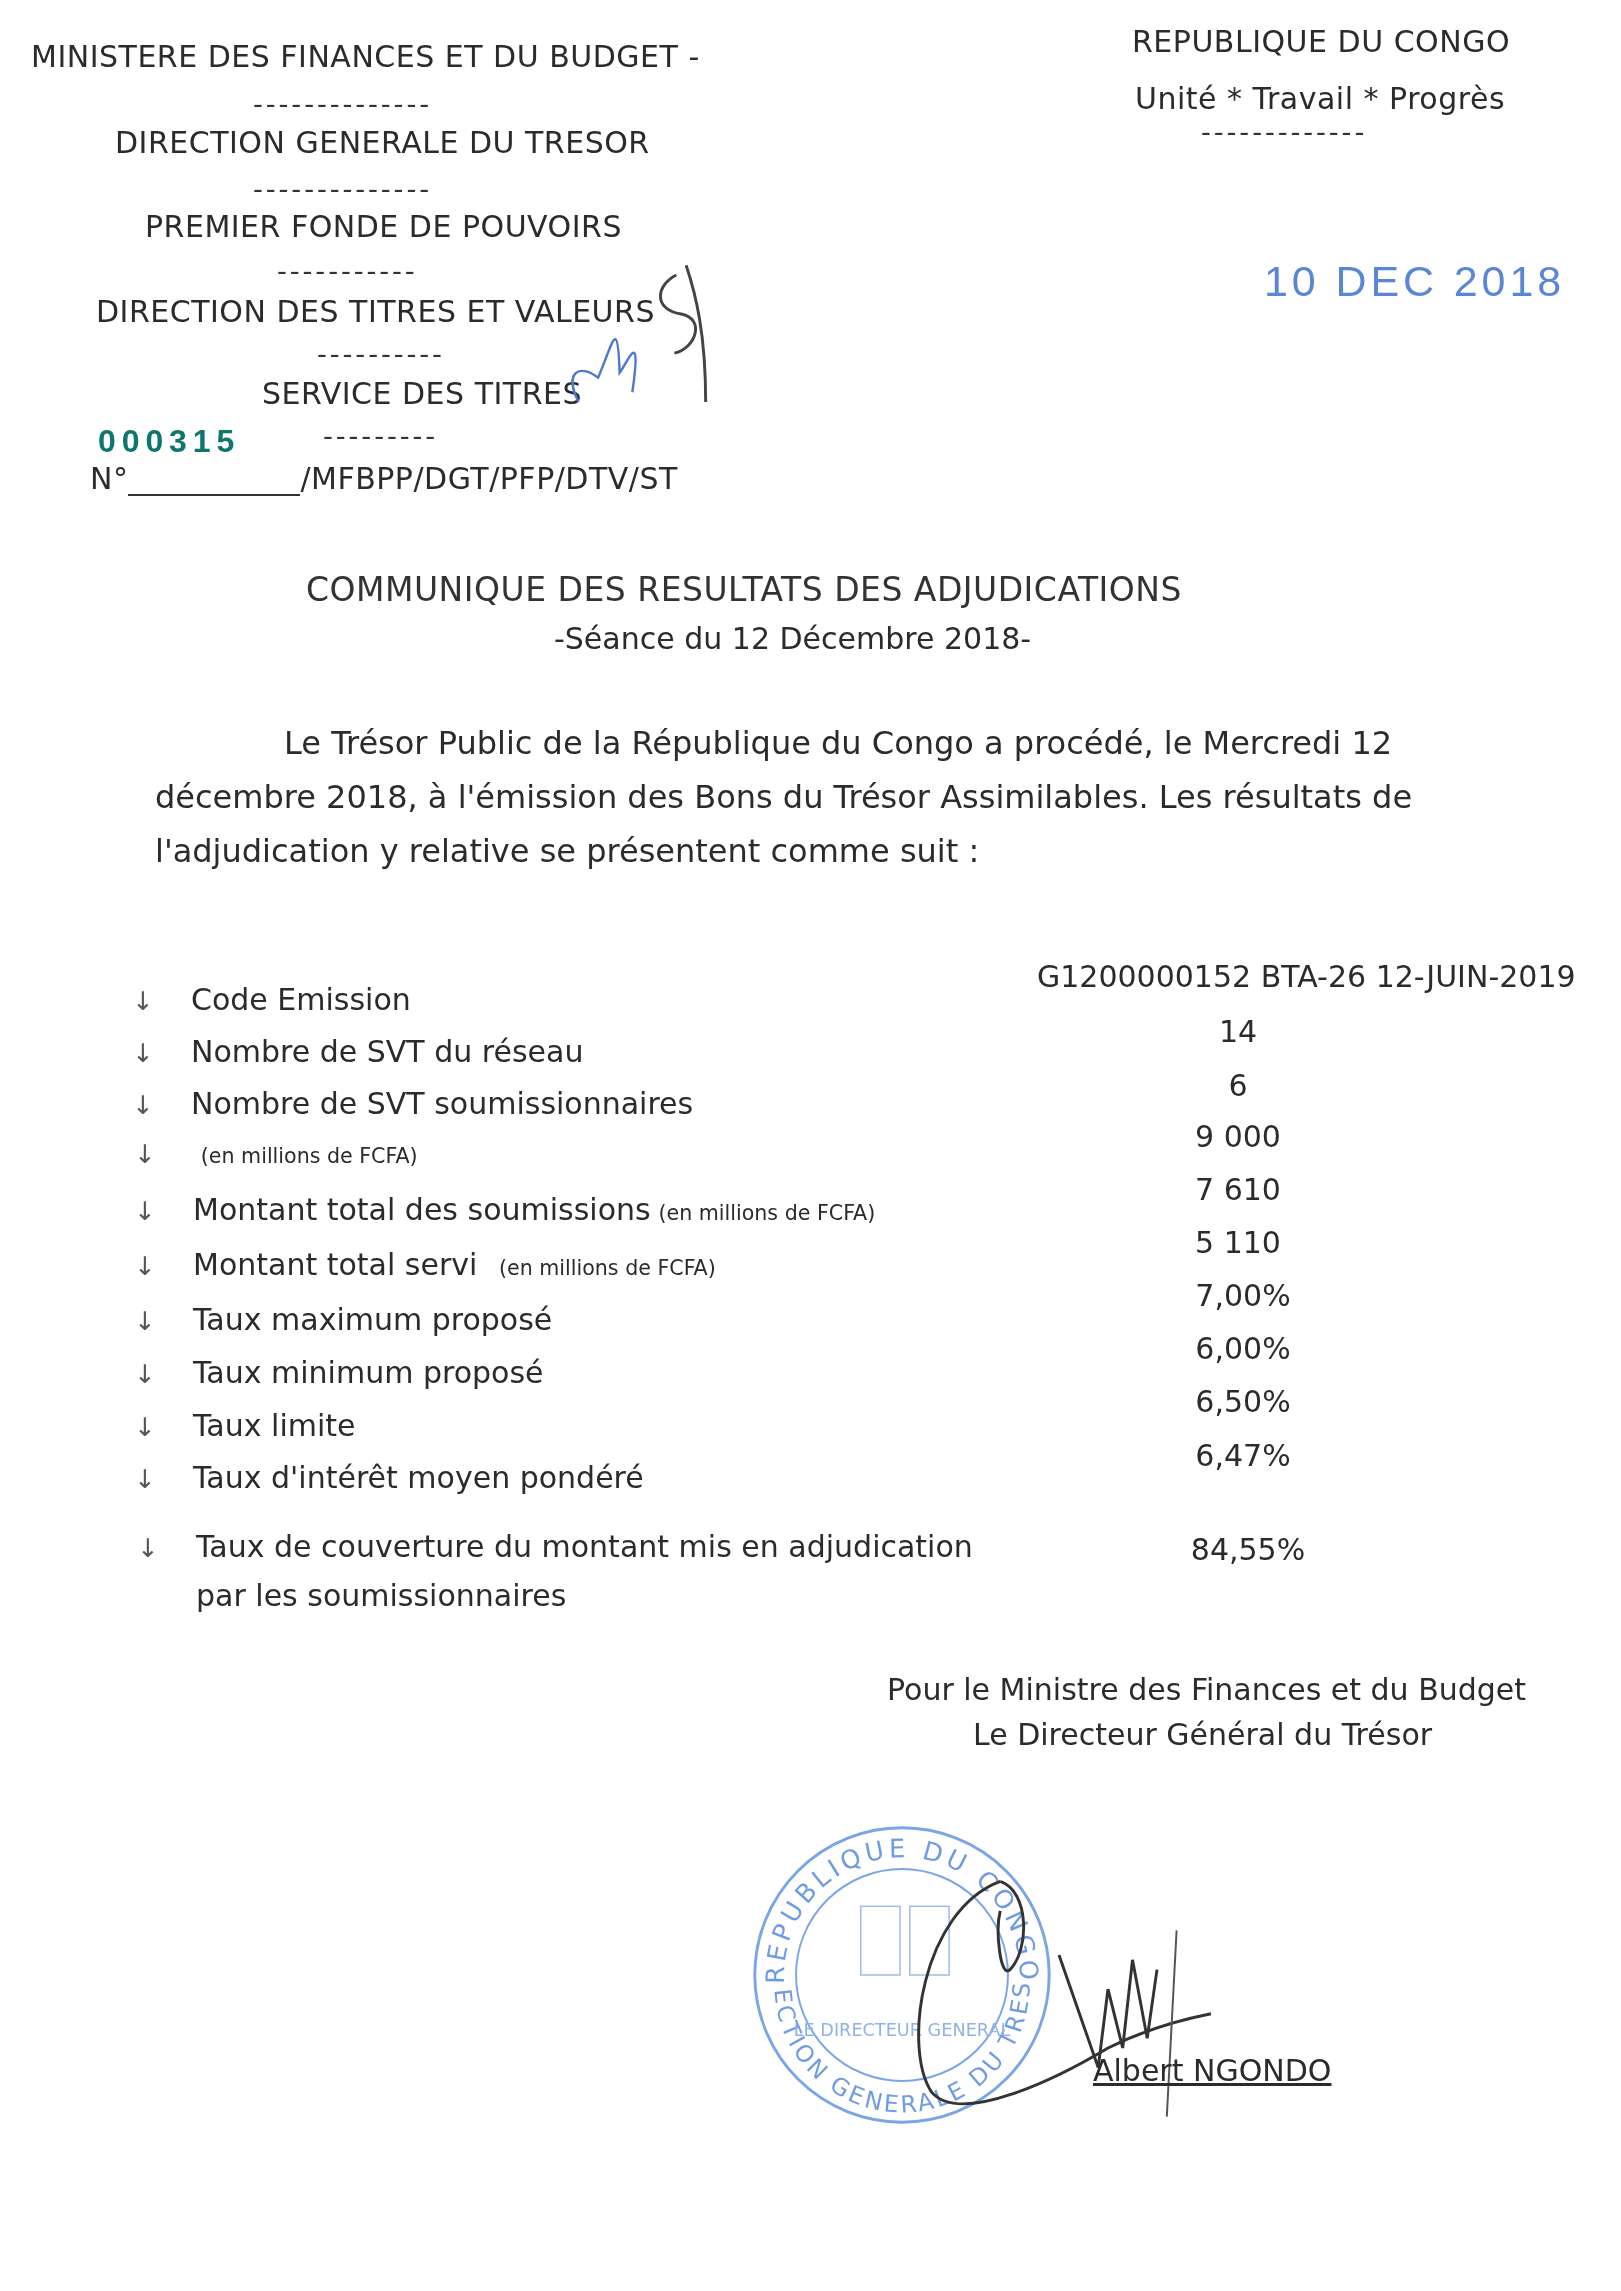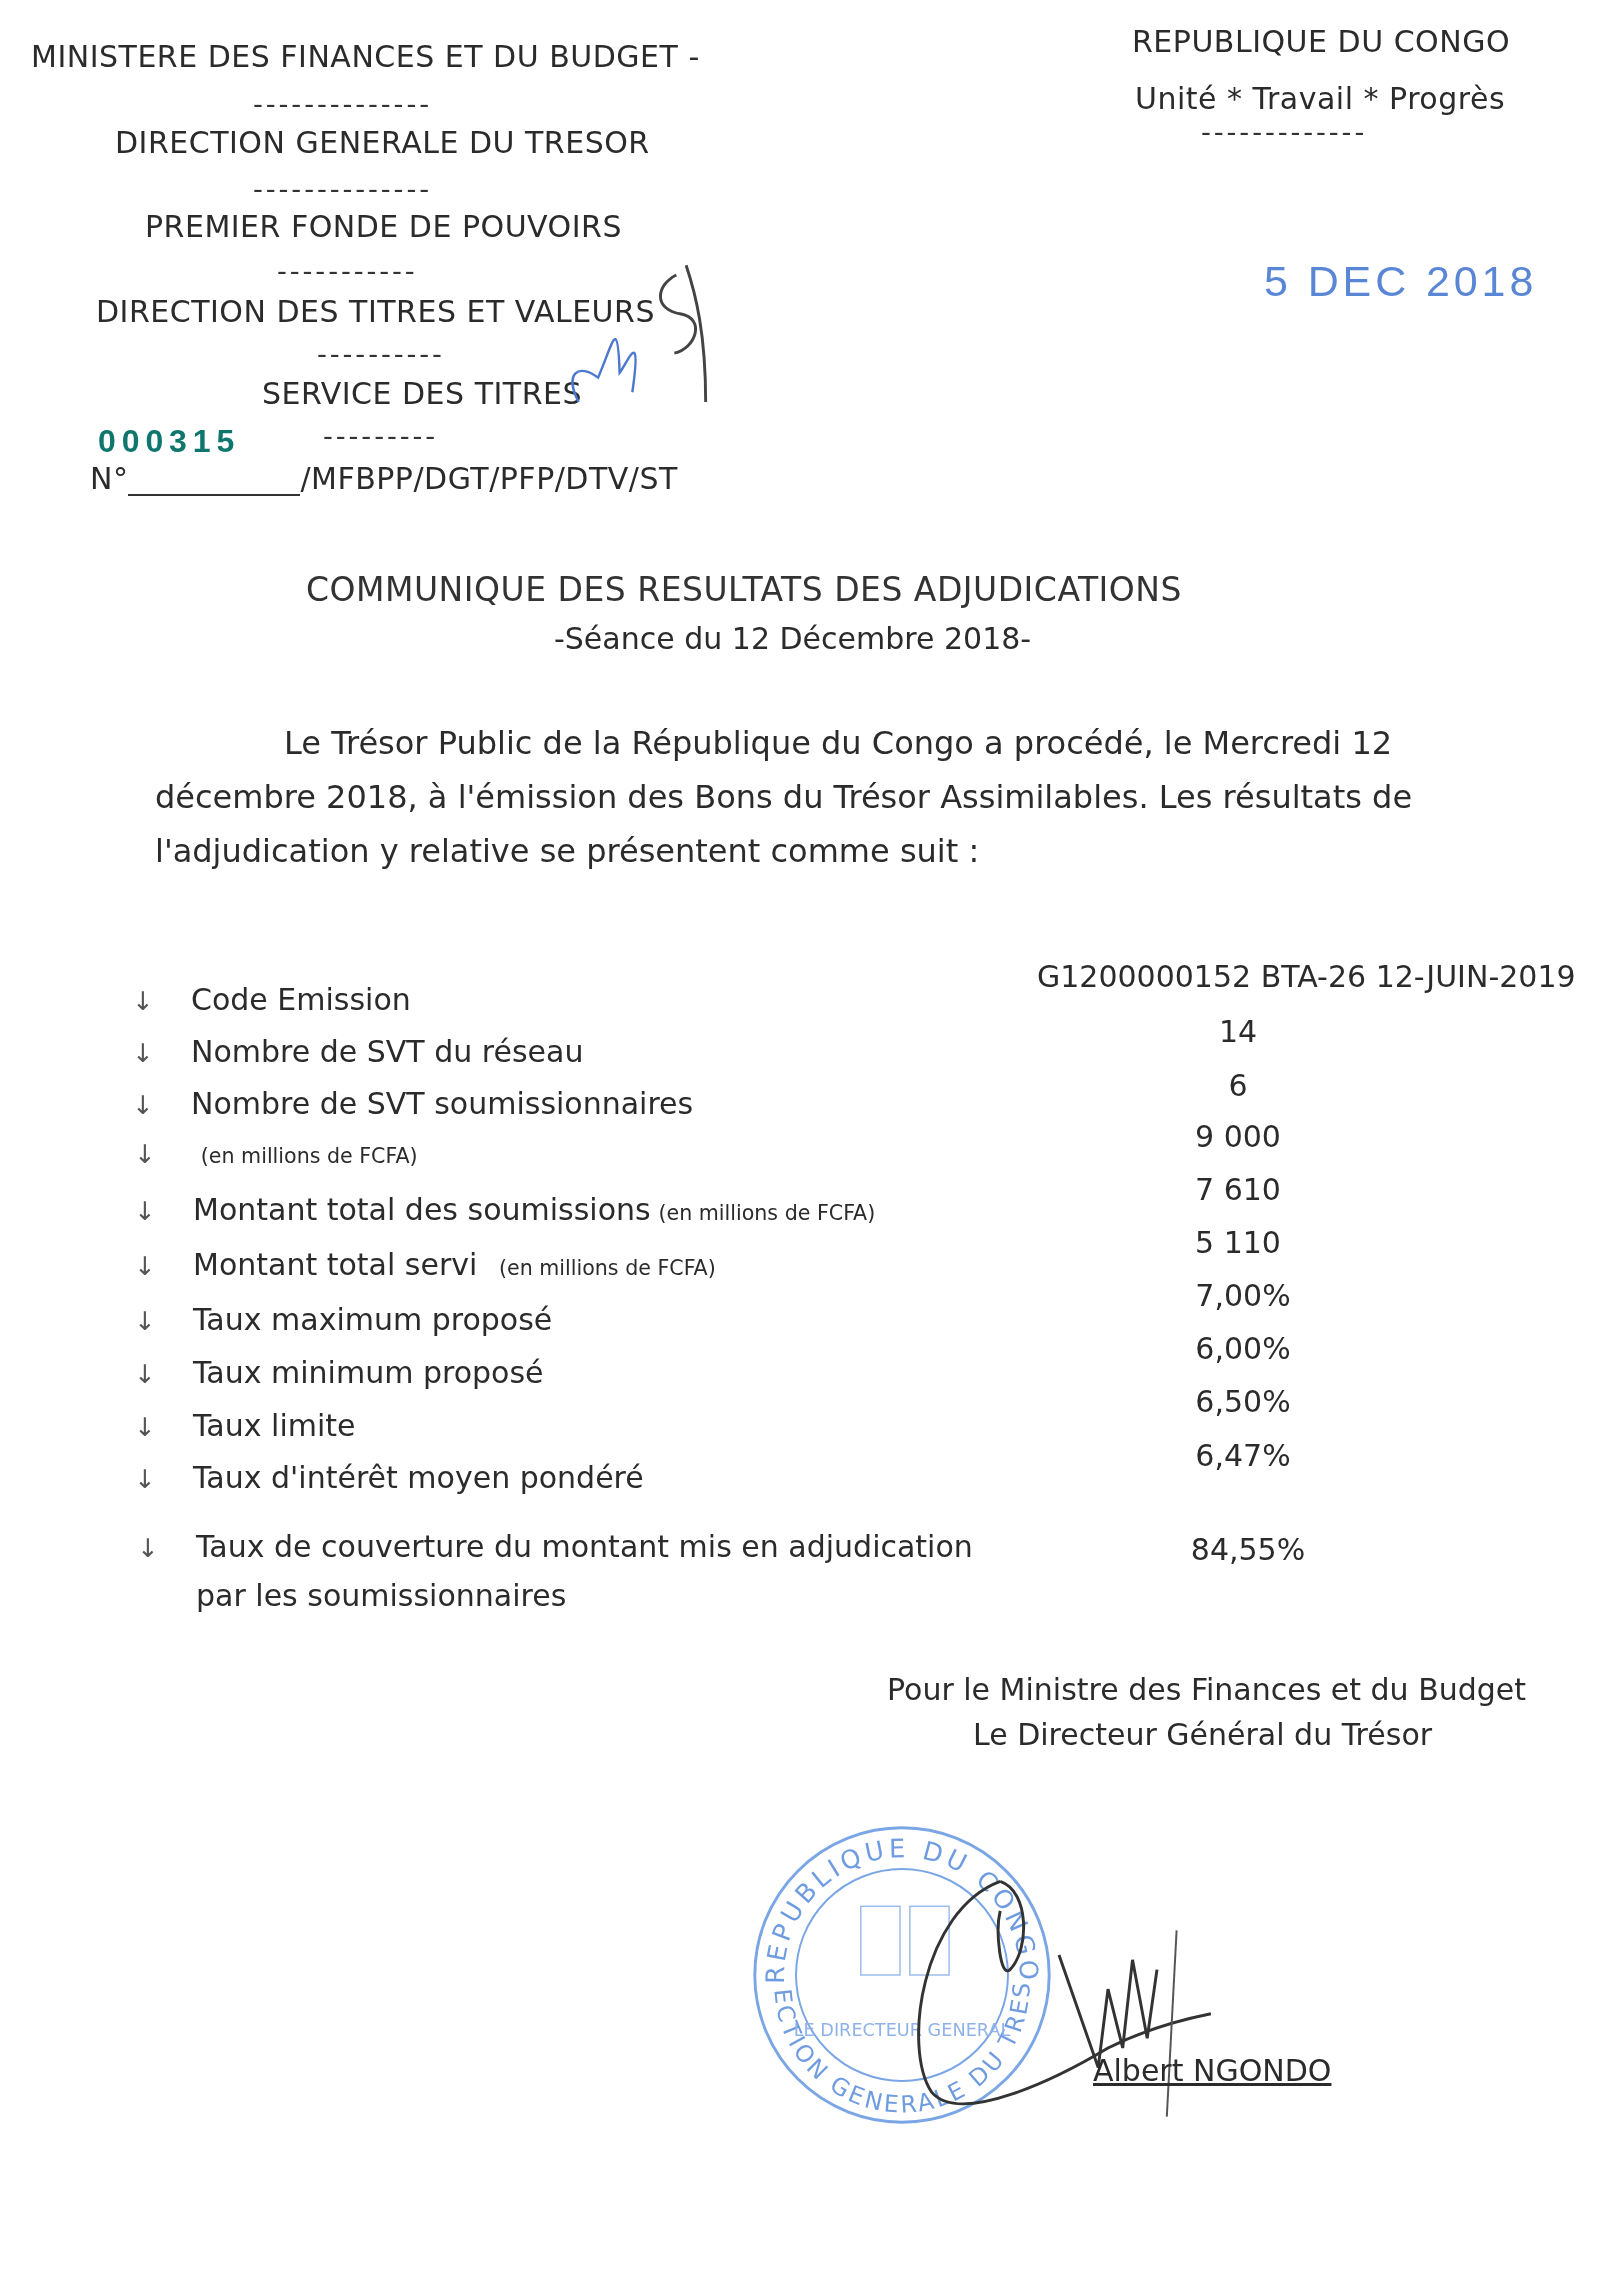--- a/index.html
+++ b/index.html
@@ -41,21 +41,21 @@
 
 <svg class="abs" style="left:559px; top:255px;" width="176" height="167" viewBox="0 0 180 170">
   <path d="M130 10 C 140 40, 150 80, 150 150" stroke="#444" stroke-width="3" fill="none"></path>
   <path d="M120 20 C 100 30, 95 55, 125 60 C 150 65, 140 95, 118 100" stroke="#444" stroke-width="3" fill="none"></path>
   <path d="M20 150 C 5 120, 20 110, 40 125 C 55 90, 60 60, 62 120 C 70 110, 85 70, 75 140" stroke="#4d78d0" stroke-width="2.5" fill="none"></path>
 </svg>
 
 <div class="abs hdr" style="left:1132px; top:23.5px;">REPUBLIQUE DU CONGO</div>
 <div class="abs hdr" style="left:1135px; top:71px;margin-top:10px;">Unité * Travail * Progrès</div>
 <div class="abs dash" style="left:1201px; top:116px;">-------------</div>
-<div class="abs stamp-blue" style="left:1264px; top:257px;">5 DEC 2018</div>
+<div class="abs stamp-blue" style="left:1264px; top:257px;">10 DEC 2018</div>
 
 <div class="abs title" style="left:306px; top:570px;">COMMUNIQUE DES RESULTATS DES ADJUDICATIONS</div>
 <div class="abs subtitle" style="left:554px; top:621px;">-Séance du 12 Décembre 2018-</div>
 
 <div class="abs para" style="left:155px; top:716px; text-indent:129px;">Le Trésor Public de la République du Congo a procédé, le Mercredi 12 décembre 2018, à l'émission des Bons du Trésor Assimilables. Les résultats de l'adjudication y relative se présentent comme suit :</div>
 
 <div>
   <div class="abs item" style="left:132px; top:982px;">
     <span class="bullet">↓</span>
     <span>Code Emission</span>

